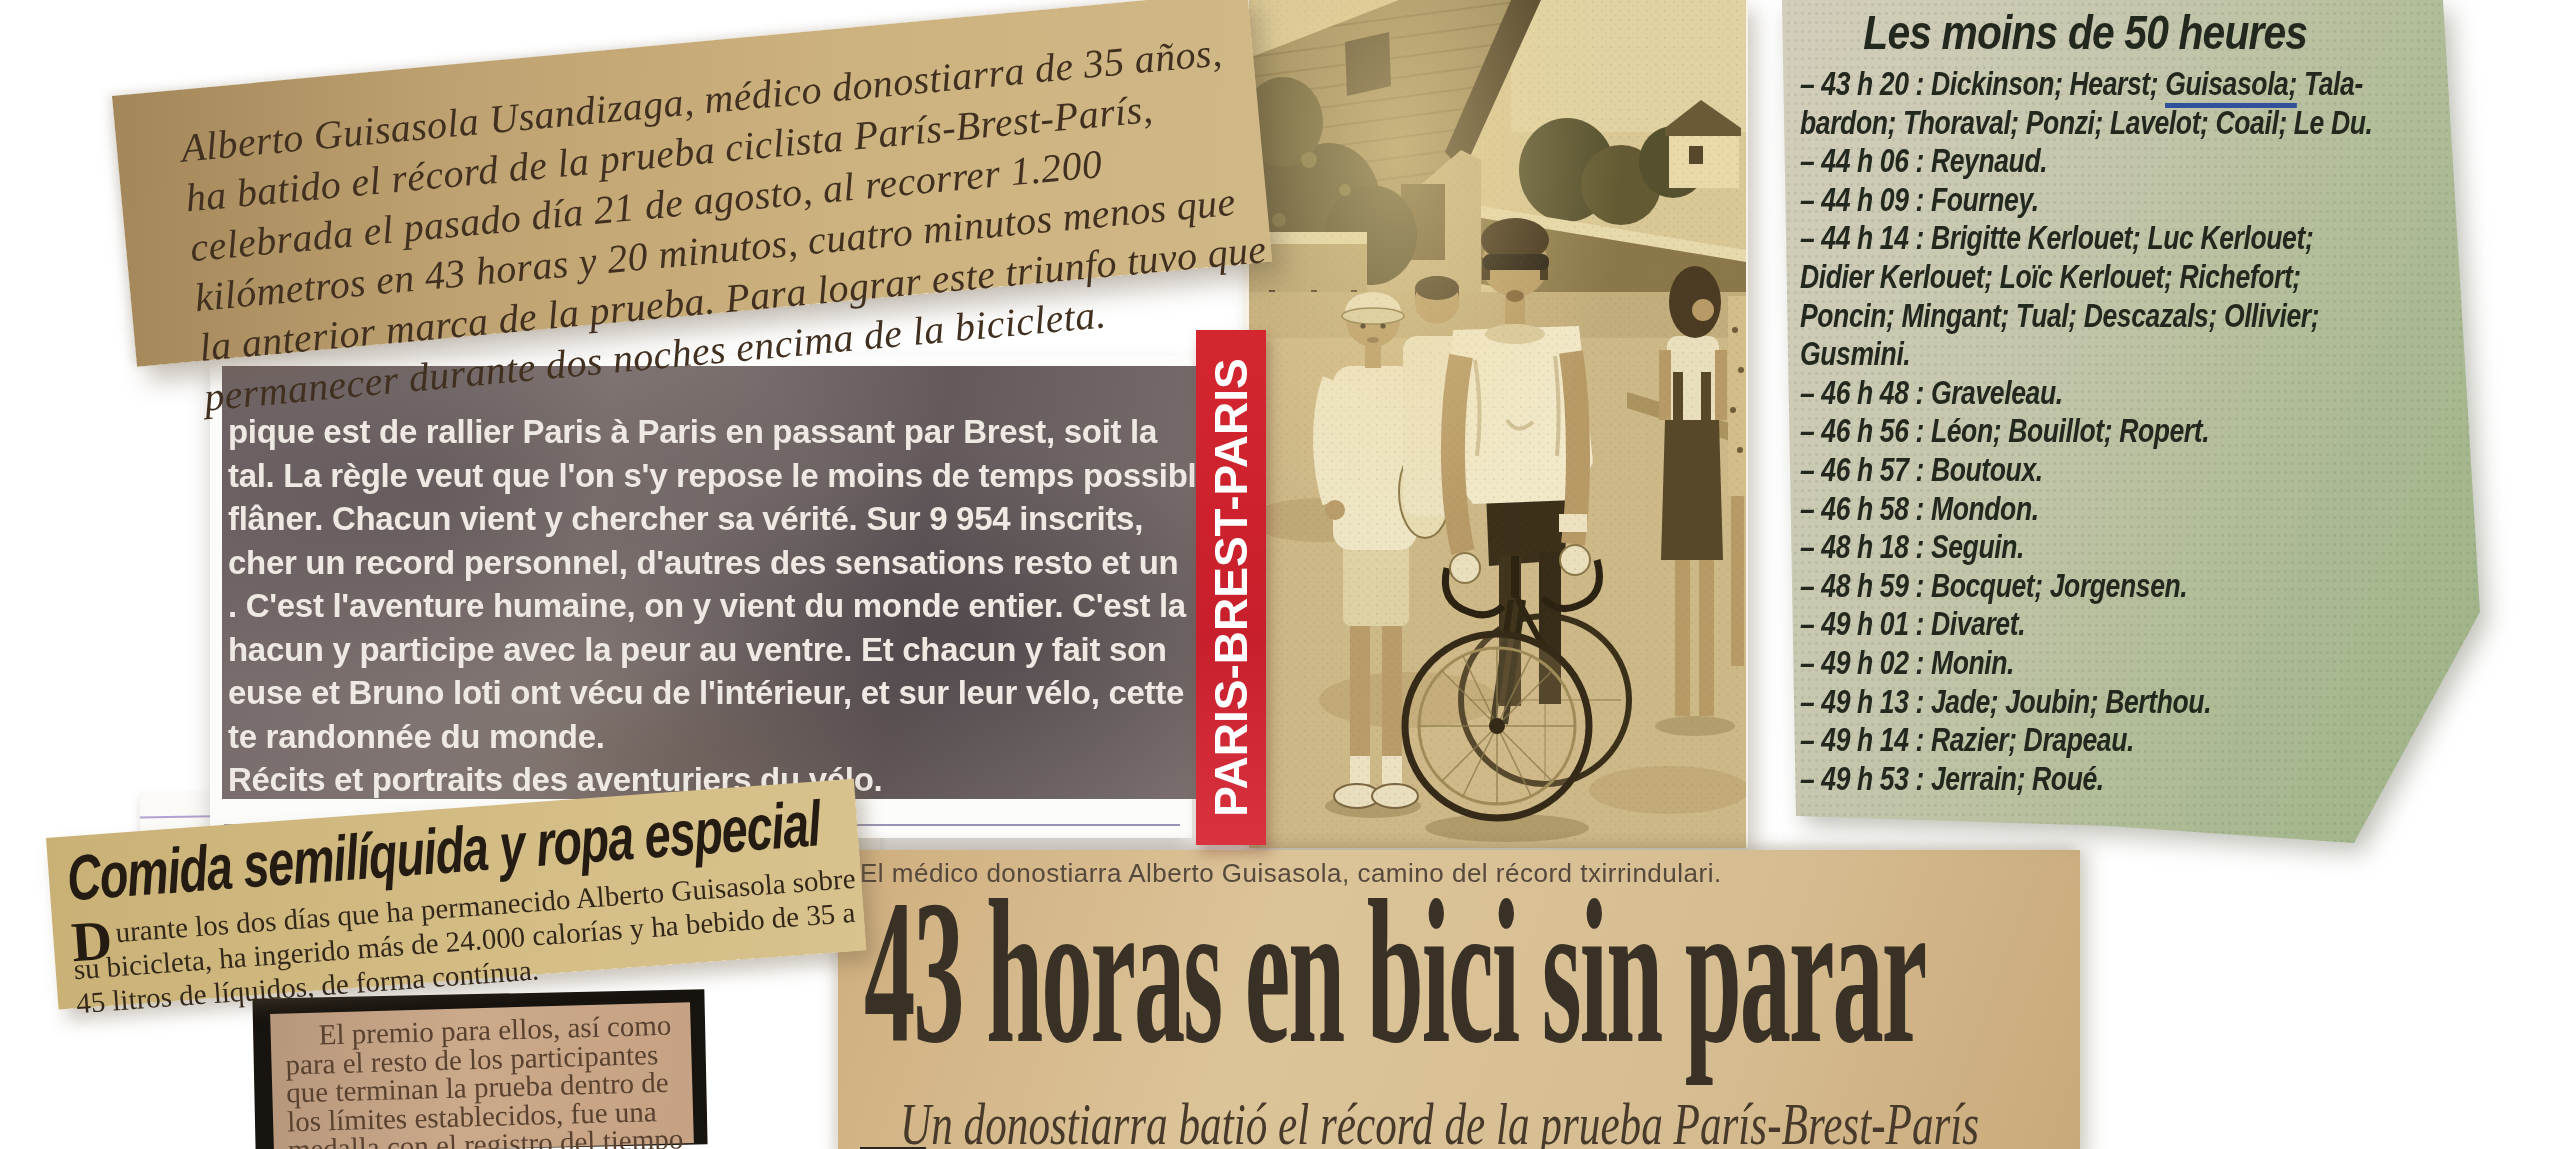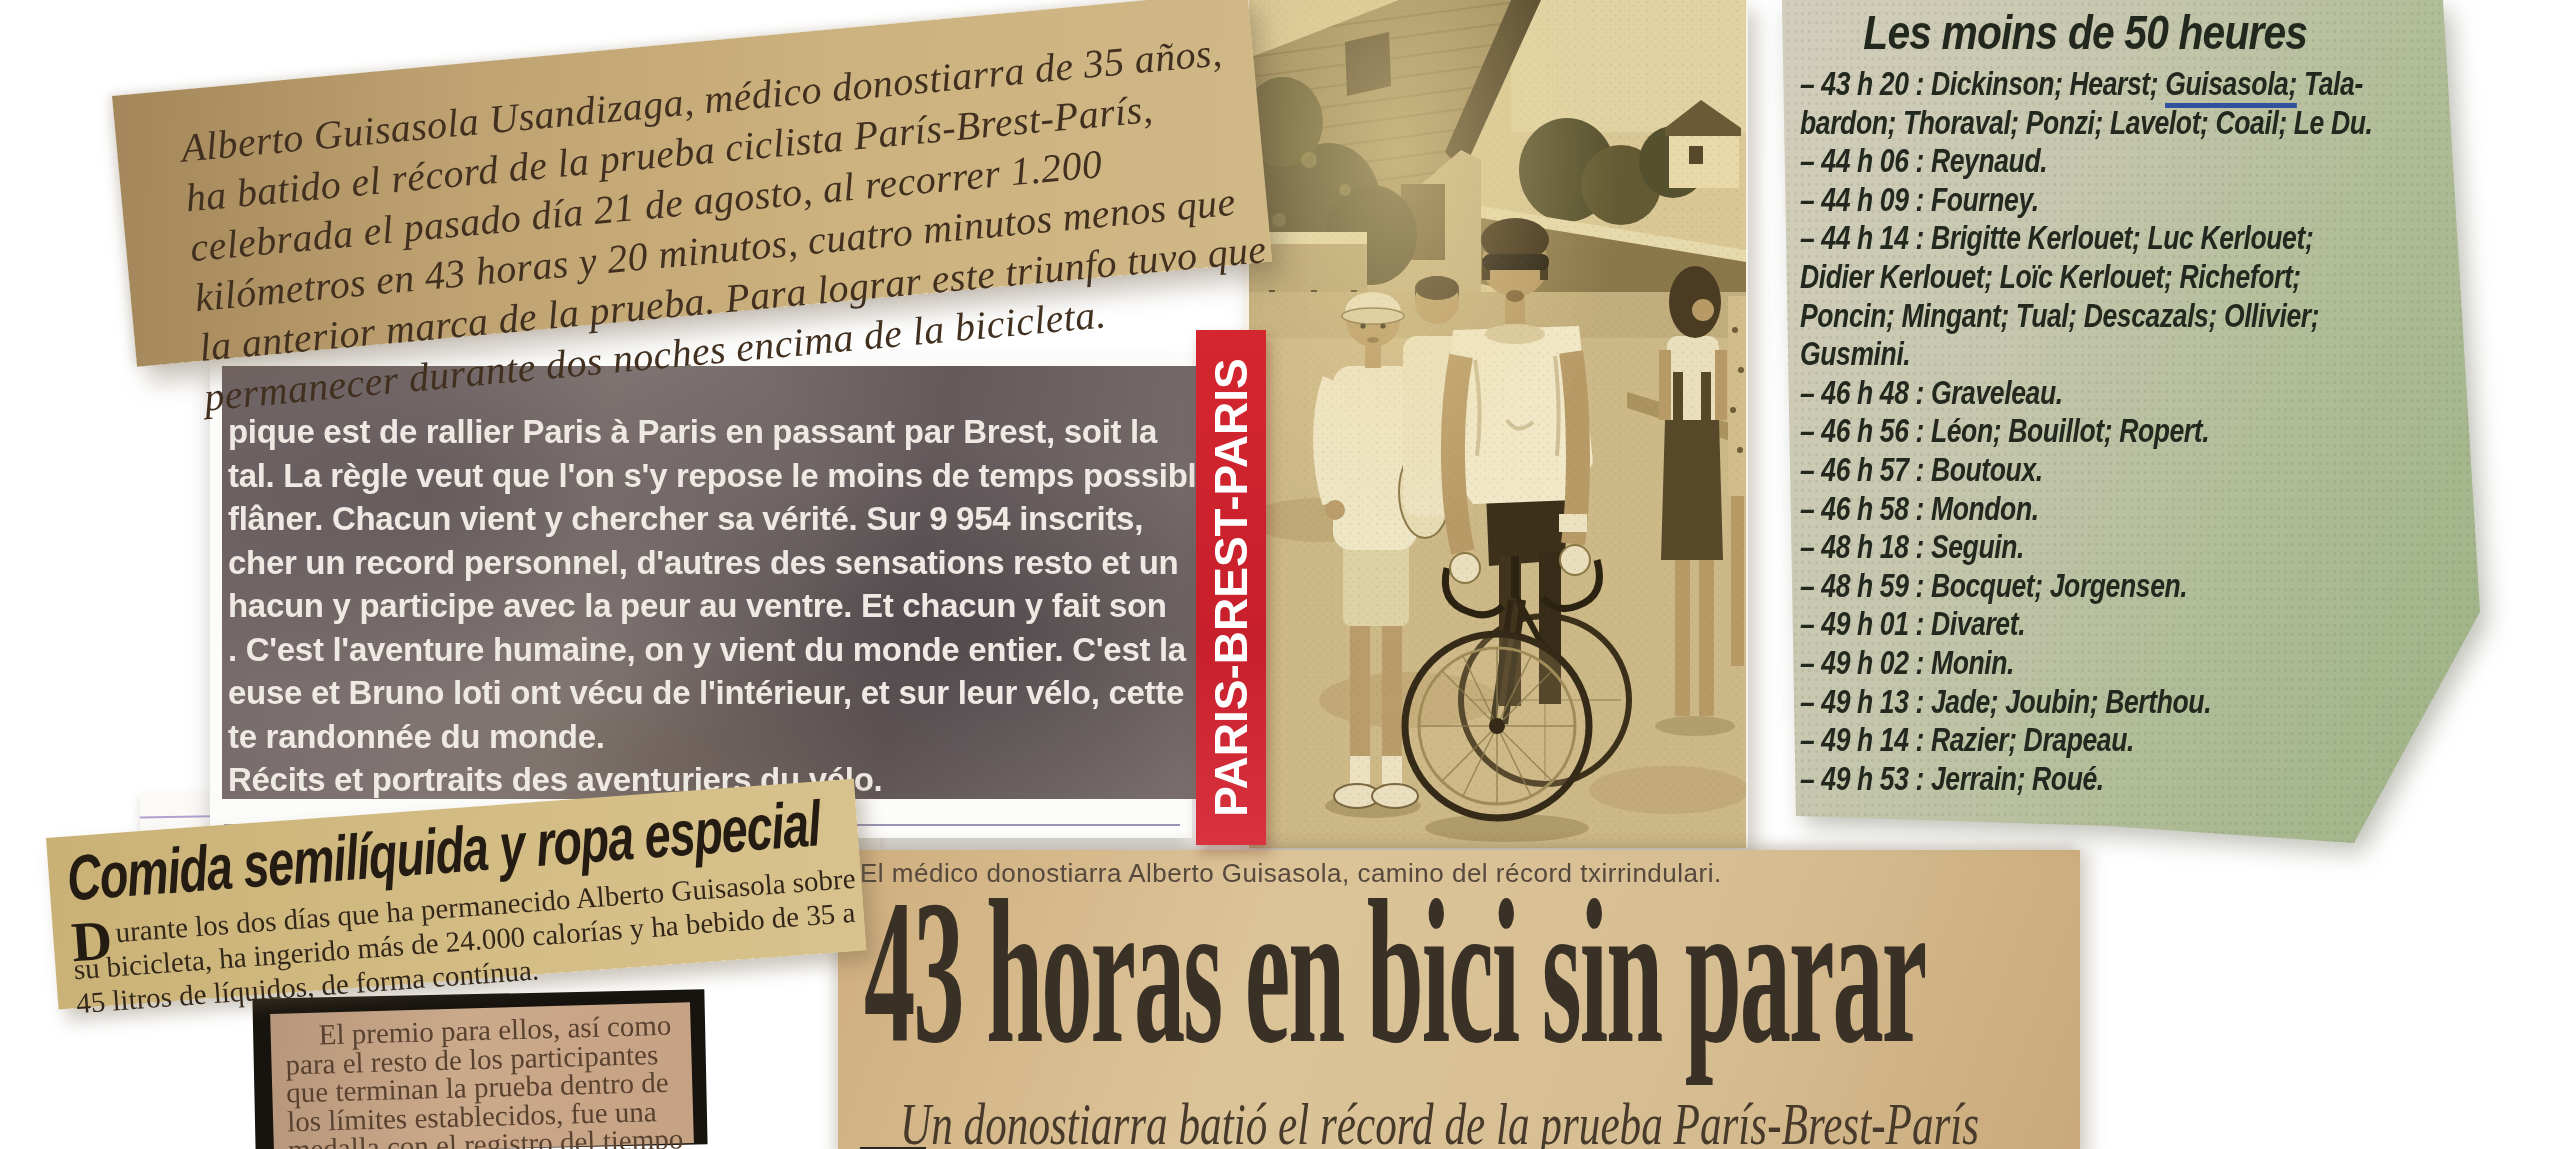--- a/index.html
+++ b/index.html
@@ -119,22 +119,22 @@
   <div class="book-page">
     <div class="rule"></div>
   </div>
 
   <div class="book-excerpt">
     <div id="book-lines">
         <div class="be-line">pique est de rallier Paris à Paris en passant par Brest, soit la</div>
         <div class="be-line">tal. La règle veut que l'on s'y repose le moins de temps possible.</div>
         <div class="be-line">flâner. Chacun vient y chercher sa vérité. Sur 9 954 inscrits,</div>
         <div class="be-line">cher un record personnel, d'autres des sensations resto et un</div>
+        <div class="be-line">. C'est l'aventure humaine, on y vient du monde entier. C'est la</div>
         <div class="be-line">hacun y participe avec la peur au ventre. Et chacun y fait son</div>
-        <div class="be-line">. C'est l'aventure humaine, on y vient du monde entier. C'est la</div>
         <div class="be-line">euse et Bruno loti ont vécu de l'intérieur, et sur leur vélo, cette</div>
         <div class="be-line">te randonnée du monde.</div>
         <div class="be-line">Récits et portraits des aventuriers du vélo.</div>
       </div>
   </div>
 
   <div class="photo">
     <svg width="497" height="848" viewBox="0 0 497 848">
       <defs>
         <pattern id="sp" width="9" height="9" patternUnits="userSpaceOnUse">

